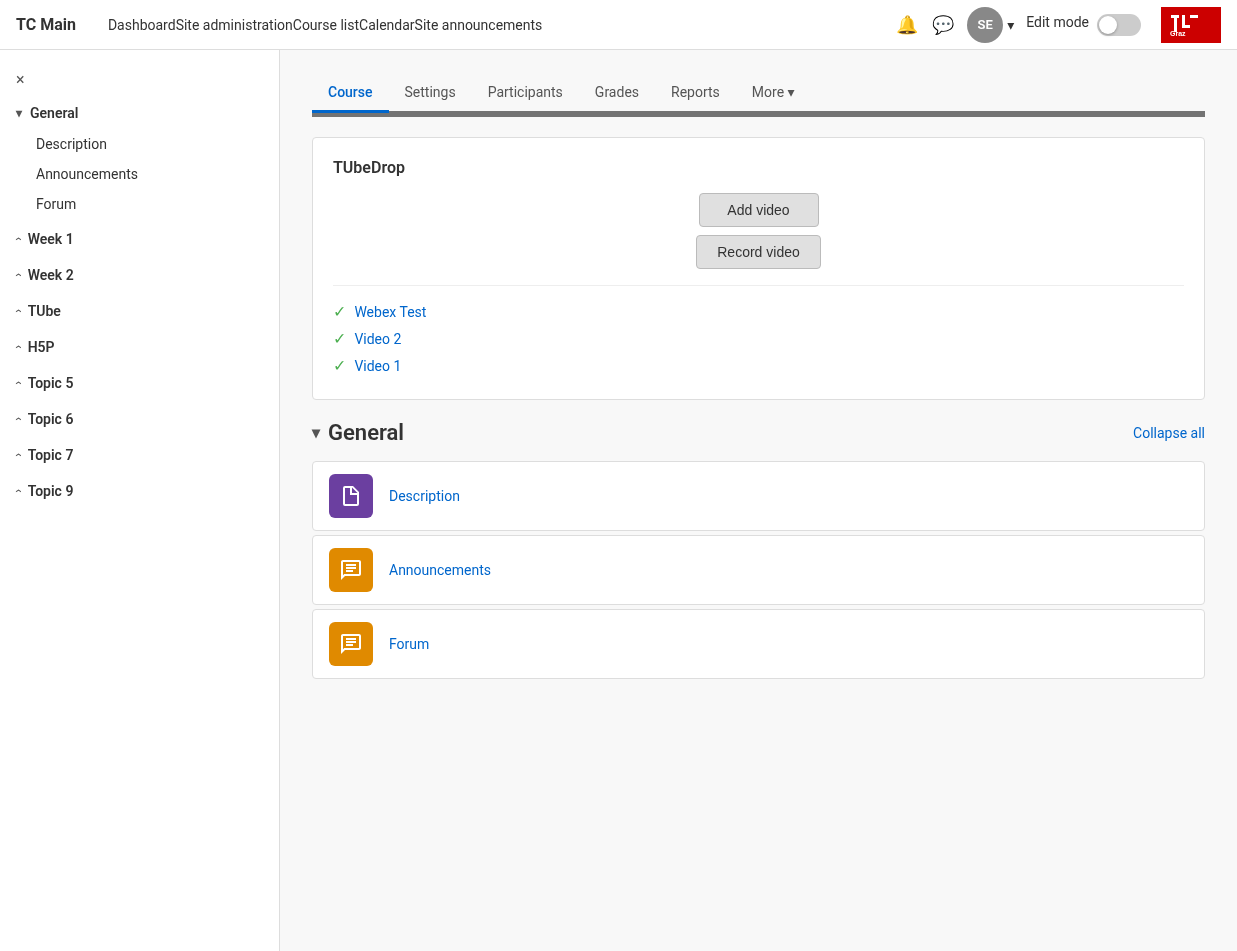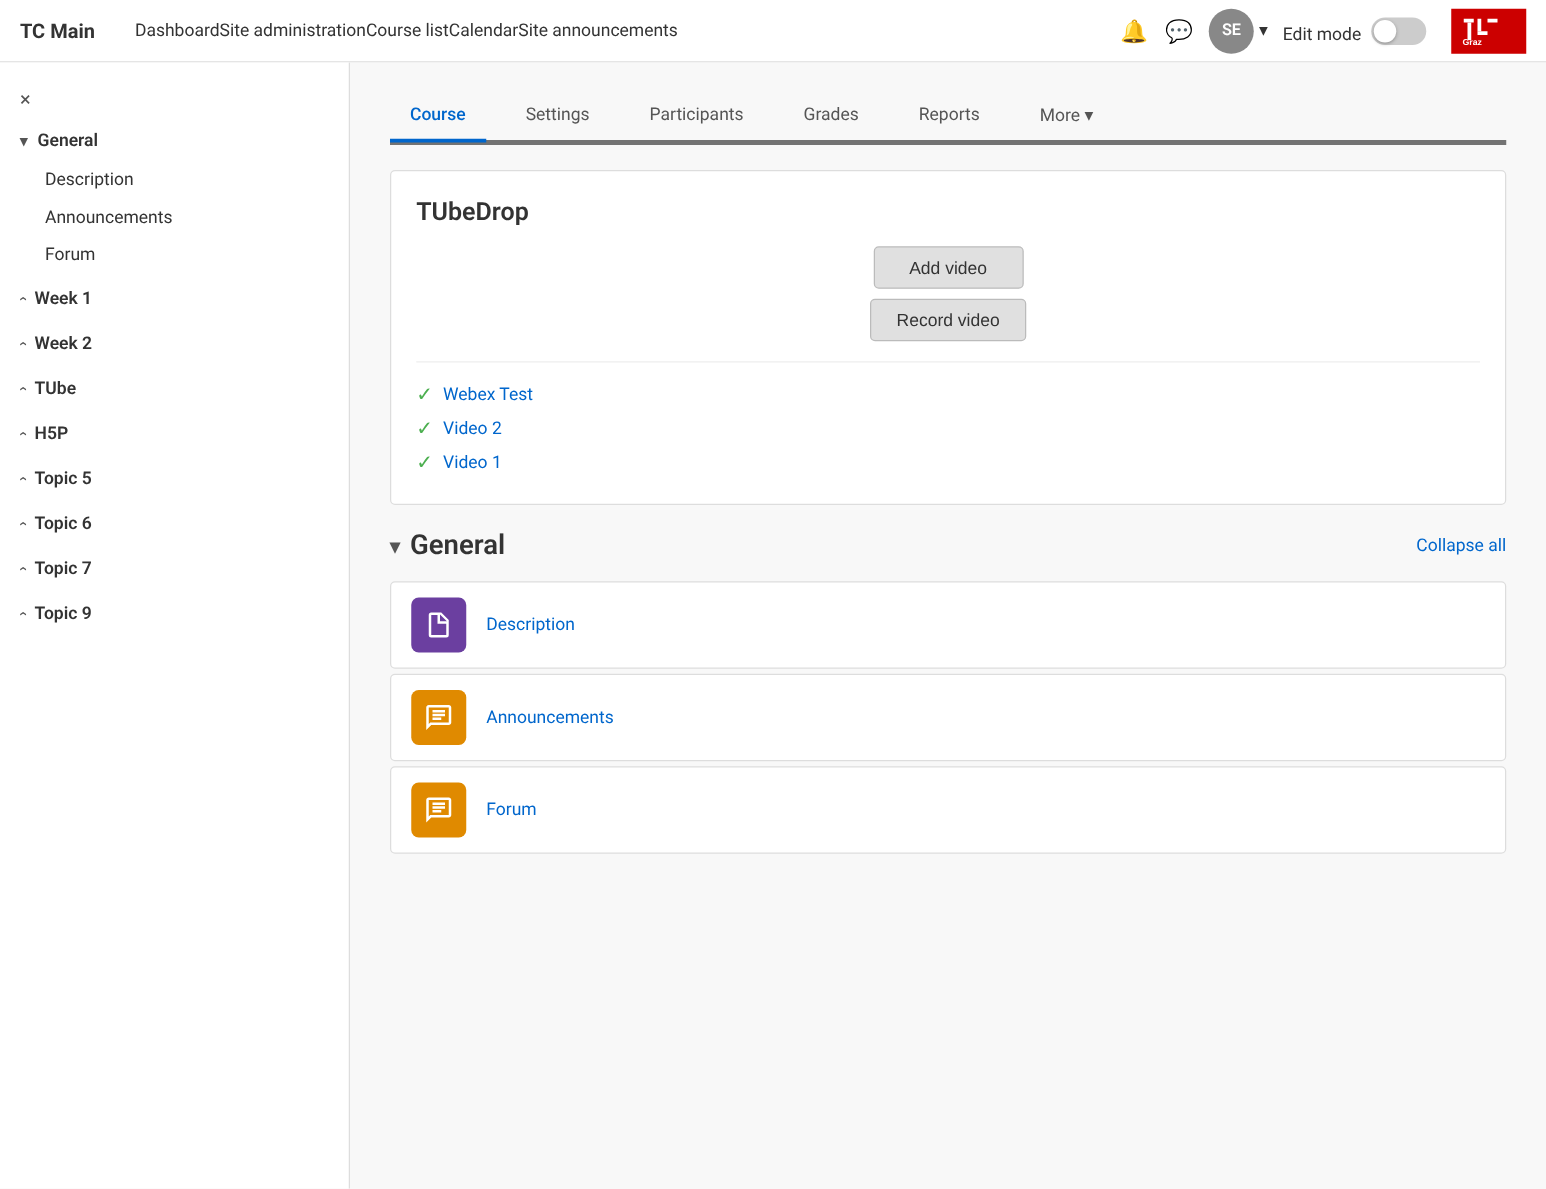--- a/index.html
+++ b/index.html
@@ -10,21 +10,21 @@
       display: flex; align-items: center; height: 50px;
       background: #fff; border-bottom: 1px solid #ddd; padding: 0 16px; gap: 24px;
     }
     .topnav-brand { font-weight: 700; font-size: 16px; color: #333; margin-right: 8px; }
     .topnav-links { display: flex; }
     .topnav-link { color: #333; text-decoration: none; font-size: 14px; cursor: pointer; }
     .topnav-right { margin-left: auto; display: flex; align-items: center; gap: 12px; }
     .topnav-icon { width: 24px; height: 24px; display: flex; align-items: center; justify-content: center; cursor: pointer; color: #555; font-size: 18px; }
     .topnav-avatar { width: 36px; height: 36px; border-radius: 50%; background: #888; color: #fff; display: flex; align-items: center; justify-content: center; font-size: 13px; font-weight: 600; cursor: pointer; }
     .topnav-avatar-dropdown { display: flex; align-items: center; gap: 4px; cursor: pointer; }
-    .topnav-editmode { display: flex; align-items: flex-end; gap: 8px; font-size: 14px; }
+    .topnav-editmode { display: flex; align-items: flex-start; gap: 8px; font-size: 14px; }
     .toggle-track { width: 44px; height: 22px; background: #ccc; border-radius: 11px; position: relative; cursor: pointer; }
     .toggle-thumb { width: 18px; height: 18px; background: #fff; border-radius: 50%; position: absolute; top: 2px; left: 2px; transition: left 0.2s; box-shadow: 0 1px 3px rgba(0,0,0,0.3); }
     .logo-box { width: 60px; height: 36px; background: #cc0000; display: flex; align-items: center; justify-content: center; margin-left: 8px; position: relative; overflow: hidden; }
     .logo-box svg { width: 50px; height: 30px; }
 
     
     .layout { display: flex; min-height: calc(100vh - 50px); }
 
     
     .sidebar { width: 280px; background: #fff; border-right: 1px solid #ddd; padding: 12px 0; flex-shrink: 0; overflow-y: auto; }
@@ -33,28 +33,28 @@
     .sidebar-group-header { display: flex; align-items: center; gap: 8px; padding: 8px 16px; cursor: pointer; font-weight: 600; color: #333; font-size: 14px; }
     .sidebar-group-header .chevron { font-size: 12px; color: #555; }
     .sidebar-item { padding: 7px 16px 7px 36px; color: #333; cursor: pointer; font-size: 14px; }
     .sidebar-group-collapsed .sidebar-group-header .chevron { transform: rotate(-90deg); }
 
     
     .main { flex: 1; padding: 24px 32px; background: #f8f8f8; overflow-y: auto; }
     .page-title { font-size: 28px; font-weight: 600; color: #333; margin-bottom: 20px; }
 
     
-    .tabs { display: flex; gap: 16px; border-bottom: 4px solid #737373; margin-bottom: 20px; }
+    .tabs { display: flex; gap: 0; border-bottom: 6px solid #737373; margin-bottom: 20px; }
     .tab { padding: 10px 16px; cursor: pointer; font-size: 14px; color: #555; text-decoration: none; border-bottom: 3px solid transparent; margin-bottom: -2px; }
     .tab.active { color: #0066cc; border-bottom-color: #0066cc; font-weight: 500; }
     .tab-more { display: flex; align-items: center; gap: 4px; }
 
     
     .card { background: #fff; border: 1px solid #ddd; border-radius: 4px; padding: 20px; margin-bottom: 20px; }
-    .card-title { font-size: 20px; font-weight: 600; margin-bottom: 16px; }
+    .card-title { font-size: 16px; font-weight: 600; margin-bottom: 16px; }
     .tubedrop-buttons { display: flex; flex-direction: column; align-items: center; gap: 8px; margin-bottom: 16px; }
     .tubedrop-btn { padding: 8px 20px; background: #e0e0e0; border: 1px solid #bbb; border-radius: 4px; cursor: pointer; font-size: 14px; color: #333; min-width: 120px; text-align: center; }
     .video-list { border-top: 1px solid #eee; padding-top: 12px; }
     .video-item { display: flex; align-items: center; gap: 8px; padding: 4px 0; font-size: 14px; }
     .check-icon { color: #4caf50; font-size: 16px; }
     .video-link { color: #0066cc; text-decoration: none; cursor: pointer; }
     .go-to-overview { text-align: right; margin-top: 12px; }
     .go-to-overview a { color: #0066cc; font-size: 13px; cursor: pointer; text-decoration: none; }
 
     

